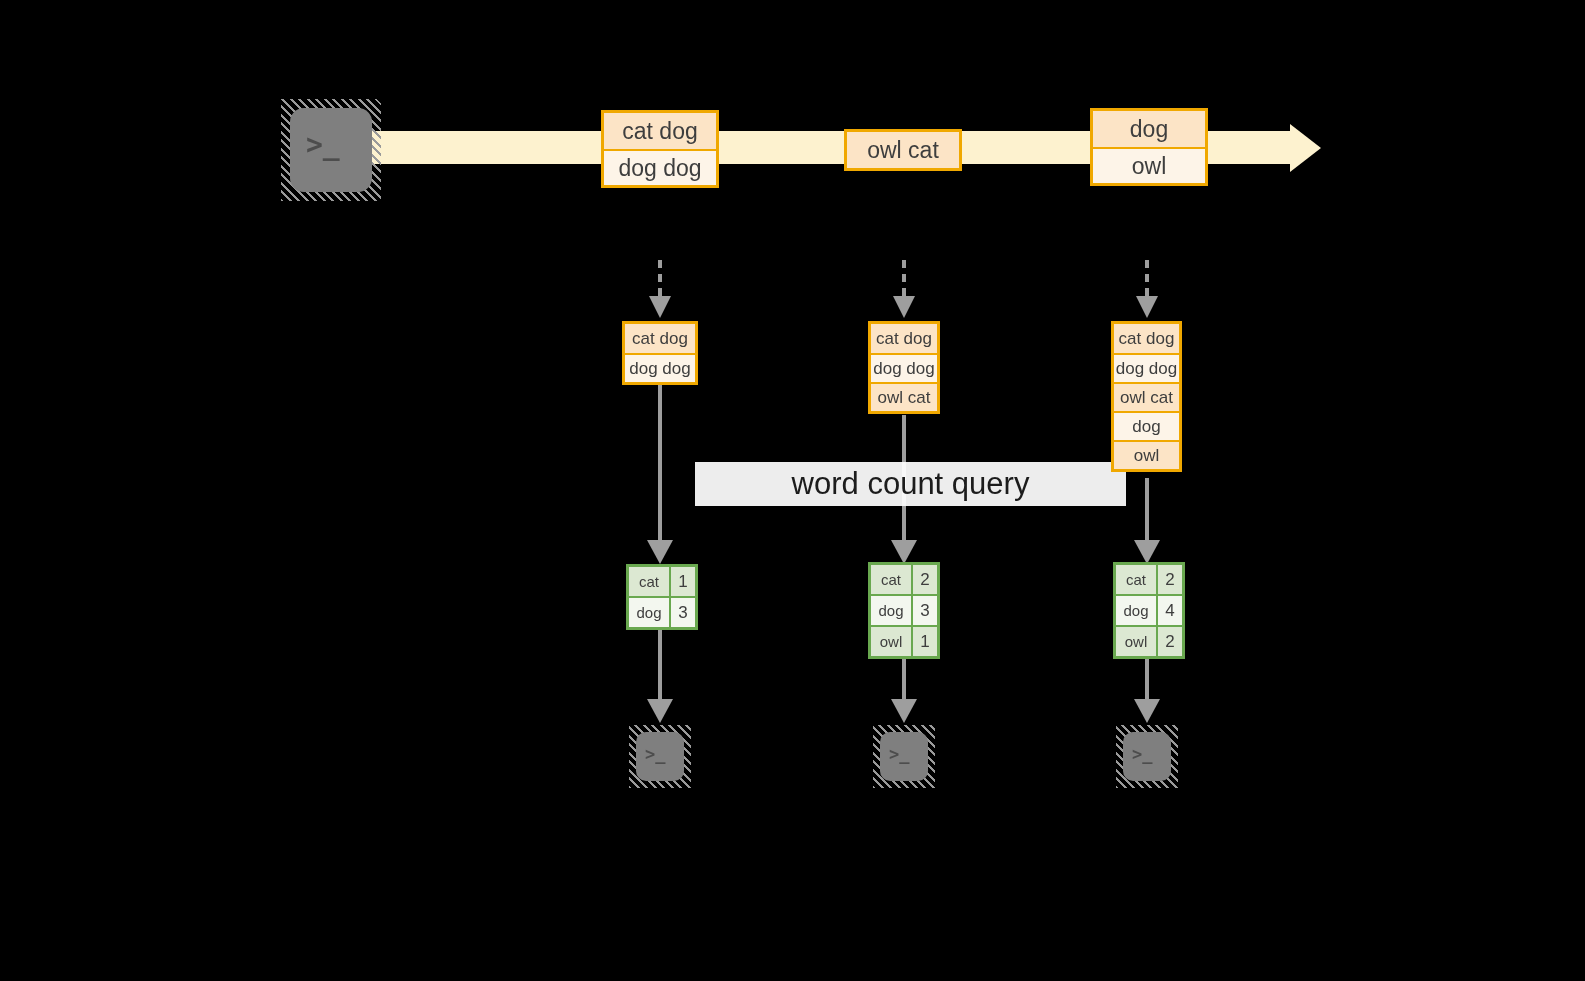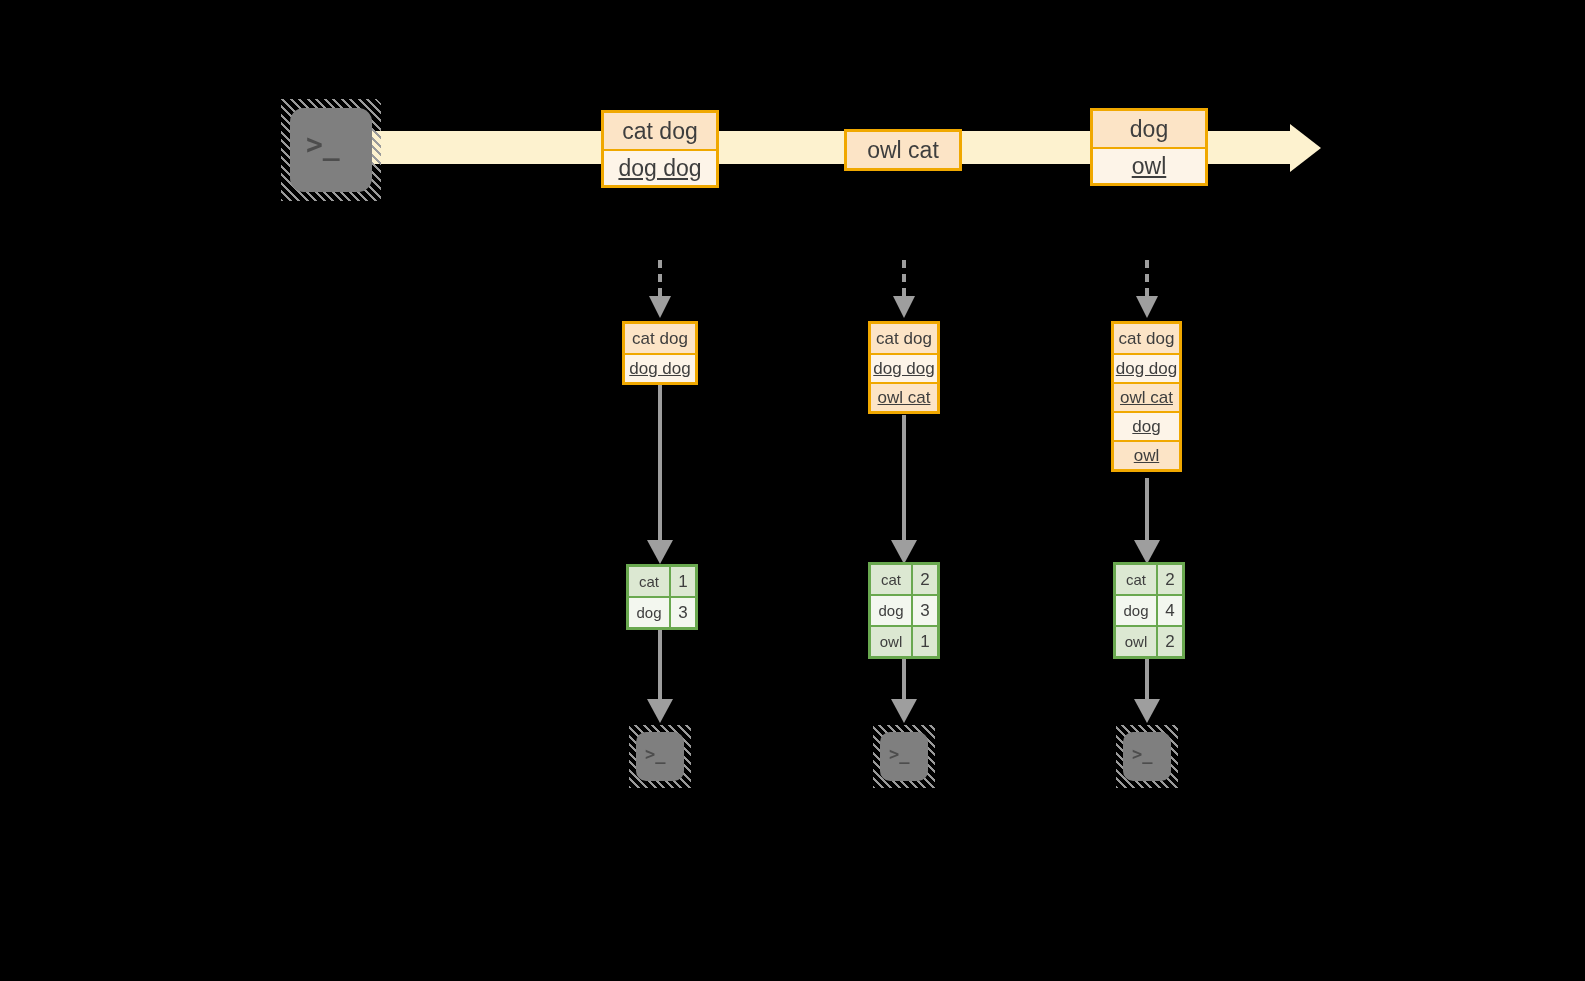--- a/index.html
+++ b/index.html
@@ -13,21 +13,21 @@
   .band { position:absolute; left:372px; top:131px; width:918px; height:33px;
           background: var(--band,#fdf2cf); z-index:1; }
   .band-head { position:absolute; left:1290px; top:124px; width:0; height:0;
           border-top:24px solid transparent; border-bottom:24px solid transparent;
           border-left:31px solid var(--band,#fdf2cf); z-index:1; }
   
   .obox { position:absolute; border:3px solid var(--orange,#f0a800); z-index:10; background:var(--orange,#f0a800); }
   .obox .cell { display:flex; align-items:center; justify-content:center;
           background: var(--peach,#fce4c6); color: var(--text-dark,#3e3e3e); }
   .obox .cell.alt { background: var(--cream,#fdf4e8); }
-  .obox .cell + .cell { border-top:2px solid var(--orange,#f0a800);text-decoration:underline; }
+  .obox .cell + .cell { border-top:2px solid var(--orange,#f0a800); }
   .event { width:118px; }
   .event .cell { height:36px; font-size:23px; }
   #event0 { left:601px; top:110px; }
   #event1 { left:844px; top:129px; }
   #event2 { left:1090px; top:108px; }
   .stack .cell { height:29px; font-size:17px; }
   #stack0 { left:622px; top:321px; width:76px; }
   #stack1 { left:868px; top:321px; width:72px; }
   #stack2 { left:1111px; top:321px; width:71px; }
   
@@ -109,20 +109,21 @@
   <div class="stem" style="left:1145px;top:478px;height:64px"></div>
   <div class="ahead" style="left:1134px;top:540px"></div>
 
   <div class="stem" style="left:658px;top:626px;height:74px"></div>
   <div class="ahead" style="left:647px;top:699px"></div>
   <div class="stem" style="left:902px;top:656px;height:44px"></div>
   <div class="ahead" style="left:891px;top:699px"></div>
   <div class="stem" style="left:1145px;top:655px;height:45px"></div>
   <div class="ahead" style="left:1134px;top:699px"></div>
 
+  <div class="query">word count query</div>
 
   <div id="stack0" class="obox stack">
       <div class="cell">cat dog</div>
       <div class="cell alt">dog dog</div>
     </div>
   <div id="stack1" class="obox stack">
       <div class="cell">cat dog</div>
       <div class="cell alt">dog dog</div>
       <div class="cell">owl cat</div>
     </div>

